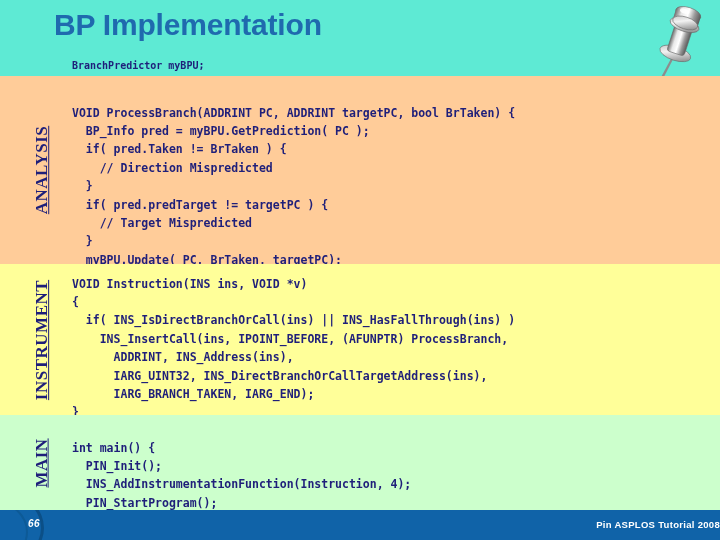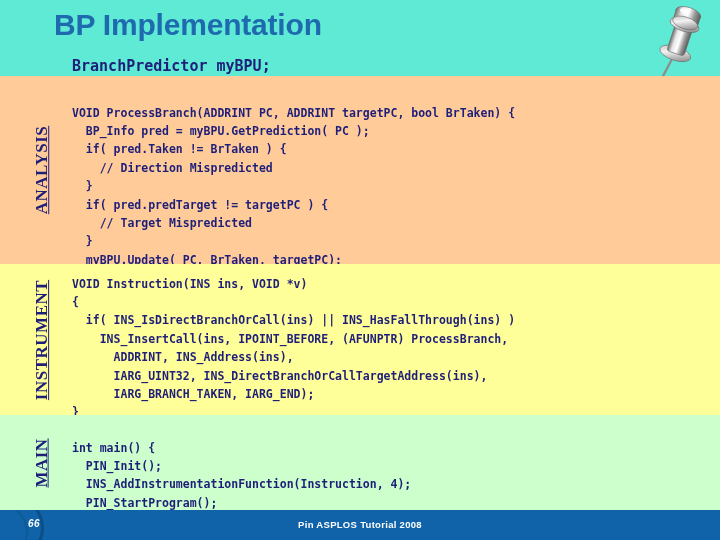--- a/index.html
+++ b/index.html
@@ -38,21 +38,21 @@
     width: 58px;
     height: 80px;
   }
 
   
   .intro-code {
     position: absolute;
     left: 72px;
     top: 58px;
     font-family: "DejaVu Sans Mono", "Liberation Mono", monospace;
-    font-size: 15px;
+    font-size: 10px;
     font-weight: bold;
     color: #1f1f7a;
     white-space: pre;
     line-height: 16px;
   }
 
   
   .band {
     position: absolute;
     left: 0;
@@ -145,21 +145,21 @@
     font-weight: bold;
     color: #ffffff;
     letter-spacing: 0.5px;
     font-style: italic;
   }
   .footer-center {
     position: absolute;
     left: 0;
     top: 9px;
     width: 720px;
-    text-align: center;
+    text-align: right;
     font-size: 9.5px;
     font-weight: bold;
     color: #ffffff;
     letter-spacing: 0.3px;
   }
 </style>
 </head>
 <body>
 
 <div class="slide">

